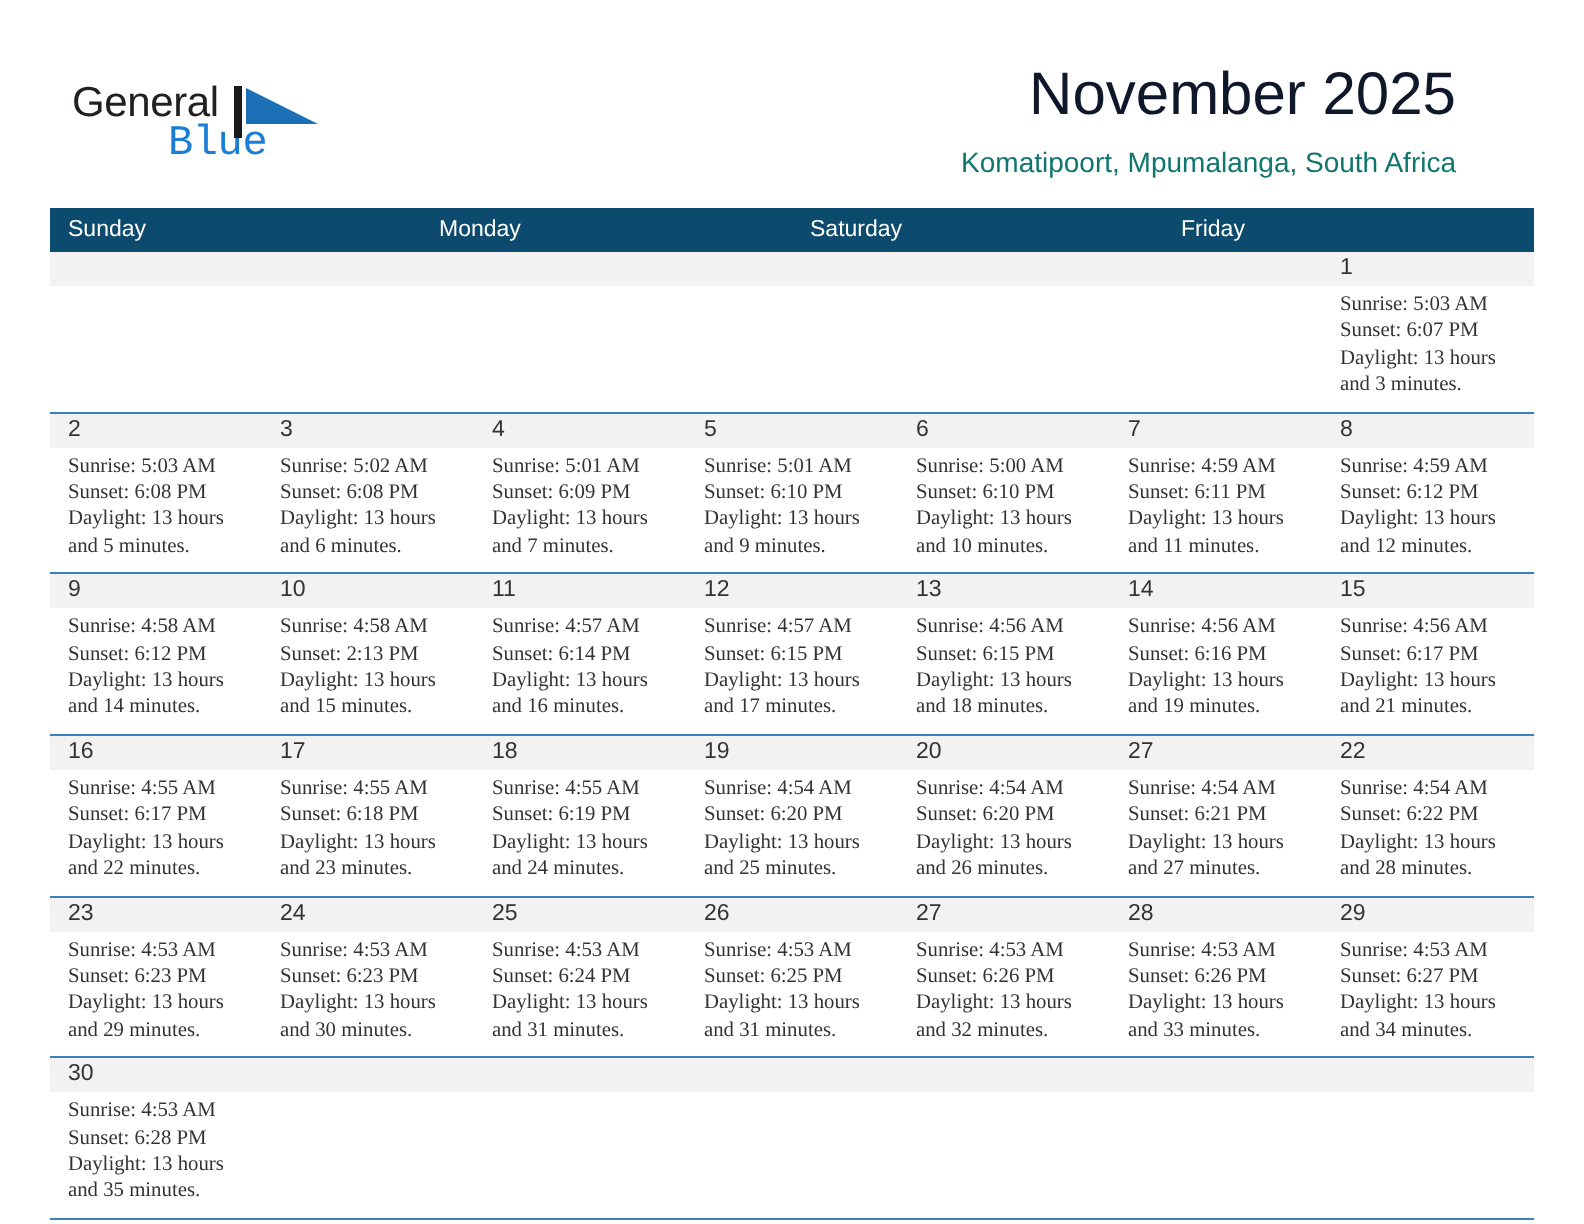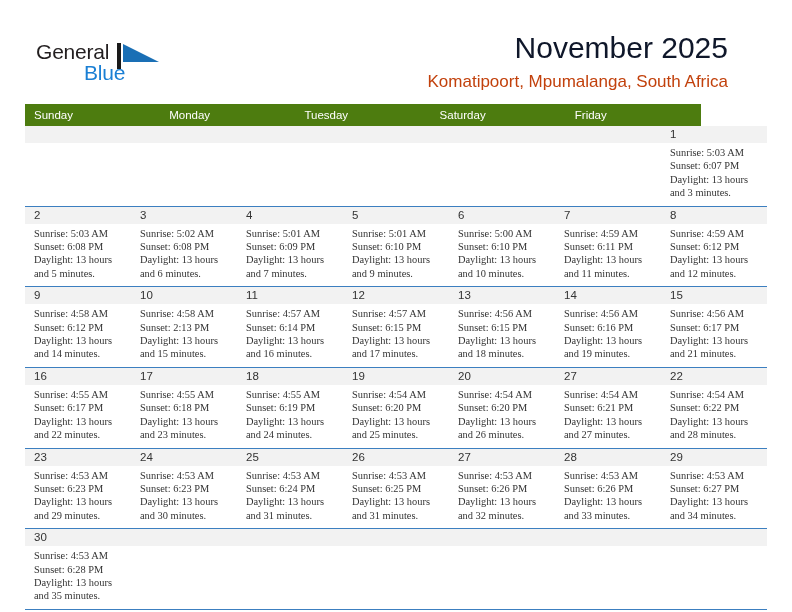--- a/index.html
+++ b/index.html
@@ -45,21 +45,21 @@
     color: #231f20;
     font-family: "Liberation Sans", sans-serif;
   }
   .logo-blue {
     position: absolute;
     left: 48px;
     top: 21px;
     font-size: 21px;
     letter-spacing: -0.2px;
     color: #1a7fd4;
-    font-family: Liberation Sans, sans-serif;
+    font-family: Liberation Mono, monospace;
   }
   .logo-mark {
     position: absolute;
     left: 81px;
     top: 3px;
     width: 44px;
     height: 26px;
   }
 
   .title-block {
@@ -69,38 +69,38 @@
     text-align: right;
   }
   .month-title {
     font-size: 30px;
     color: #0f172a;
     line-height: 32px;
     white-space: nowrap;
   }
   .location-title {
     margin-top: 9px;
-    font-size: 17px;
-    color: #c2410c;
+    font-size: 14px;
+    color: #0f766e;
     line-height: 17px;
     white-space: nowrap;
   }
 
   
   .calendar {
     position: absolute;
     left: 25px;
     top: 104px;
     width: 742px;
   }
   .weekday-row {
     display: flex;
-    width: 676px;
+    width: 742px;
     height: 22px;
-    background: #4d7c0f;
+    background: #0c4a6e;
   }
   .weekday-cell {
     flex: 1 1 0;
     color: #ffffff;
     font-size: 11.5px;
     line-height: 22px;
     padding-left: 9px;
     box-sizing: border-box;
     white-space: nowrap;
   }
@@ -168,21 +168,20 @@
       <div class="location-title">Komatipoort, Mpumalanga, South Africa</div>
     </div>
 
   </div>
 
   <div class="calendar">
 
     <div class="weekday-row">
       <div class="weekday-cell">Sunday</div>
       <div class="weekday-cell">Monday</div>
-      <div class="weekday-cell">Tuesday</div>
       <div class="weekday-cell">Saturday</div>
       <div class="weekday-cell">Friday</div>
     </div>
 
     <div class="week-row first">
       <div class="day-cell empty">
         <div class="day-num-strip"></div>
         <div class="day-body">
           <div class="day-line"></div>
           <div class="day-line"></div>

